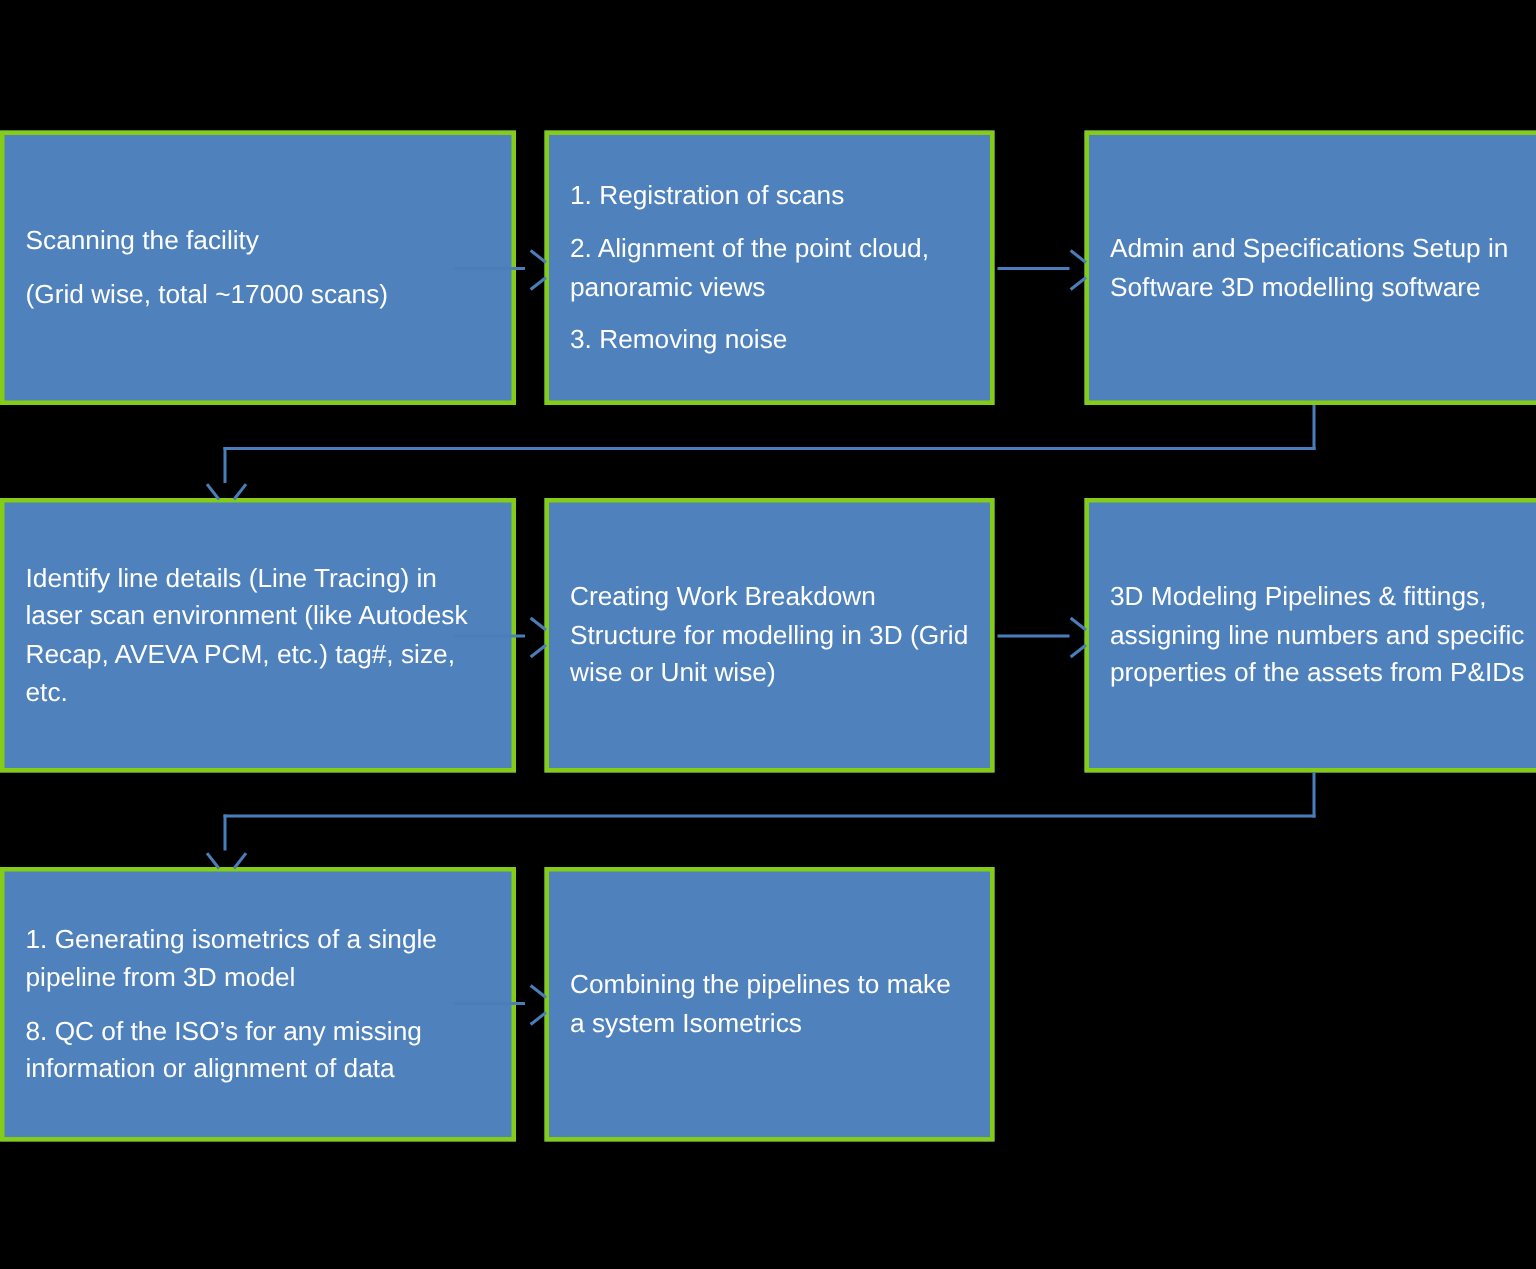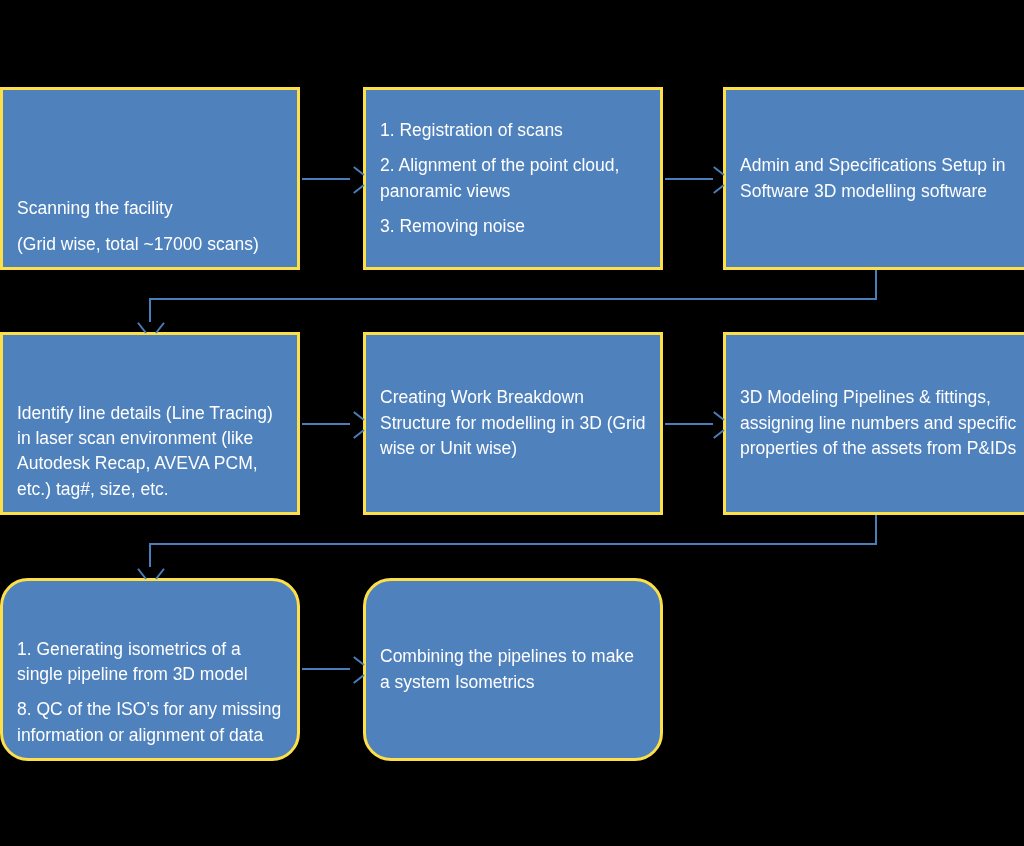--- a/index.html
+++ b/index.html
@@ -19,44 +19,44 @@
     width: 1024px;
     height: 846px;
     background: #000000;
   }
 
   
   .node {
     position: absolute;
     box-sizing: border-box;
     background: #4F81BD;
-    border: 3px solid #fde047;
+    border: 3px solid #84cc16;
     display: flex;
     flex-direction: column;
     justify-content: center;
     color: #FFFFFF;
     font-size: 17.5px;
     line-height: 1.45;
     padding: 10px 14px;
   }
   .node p {
     margin: 0 0 10px 0;
     white-space: pre-line;
   }
   .node p:last-child { margin-bottom: 0; }
 
   
-  .col-a { left: 0px;   width: 300px; justify-content: flex-end; }
+  .col-a { left: 0px;   width: 344px; }
   .col-b { left: 363px; width: 300px; }
   .col-c { left: 723px; width: 331px; }
 
   
   .row-1 { top: 87px;  height: 183px; }
   .row-2 { top: 332px; height: 183px; }
-  .row-3 { top: 578px; height: 183px; border-radius: 28px; }
+  .row-3 { top: 578px; height: 183px; }
 
   
   .conn {
     position: absolute;
   }
   .h-line {
     height: 2px;
     background: #4A7EBB;
   }
   .v-line {

